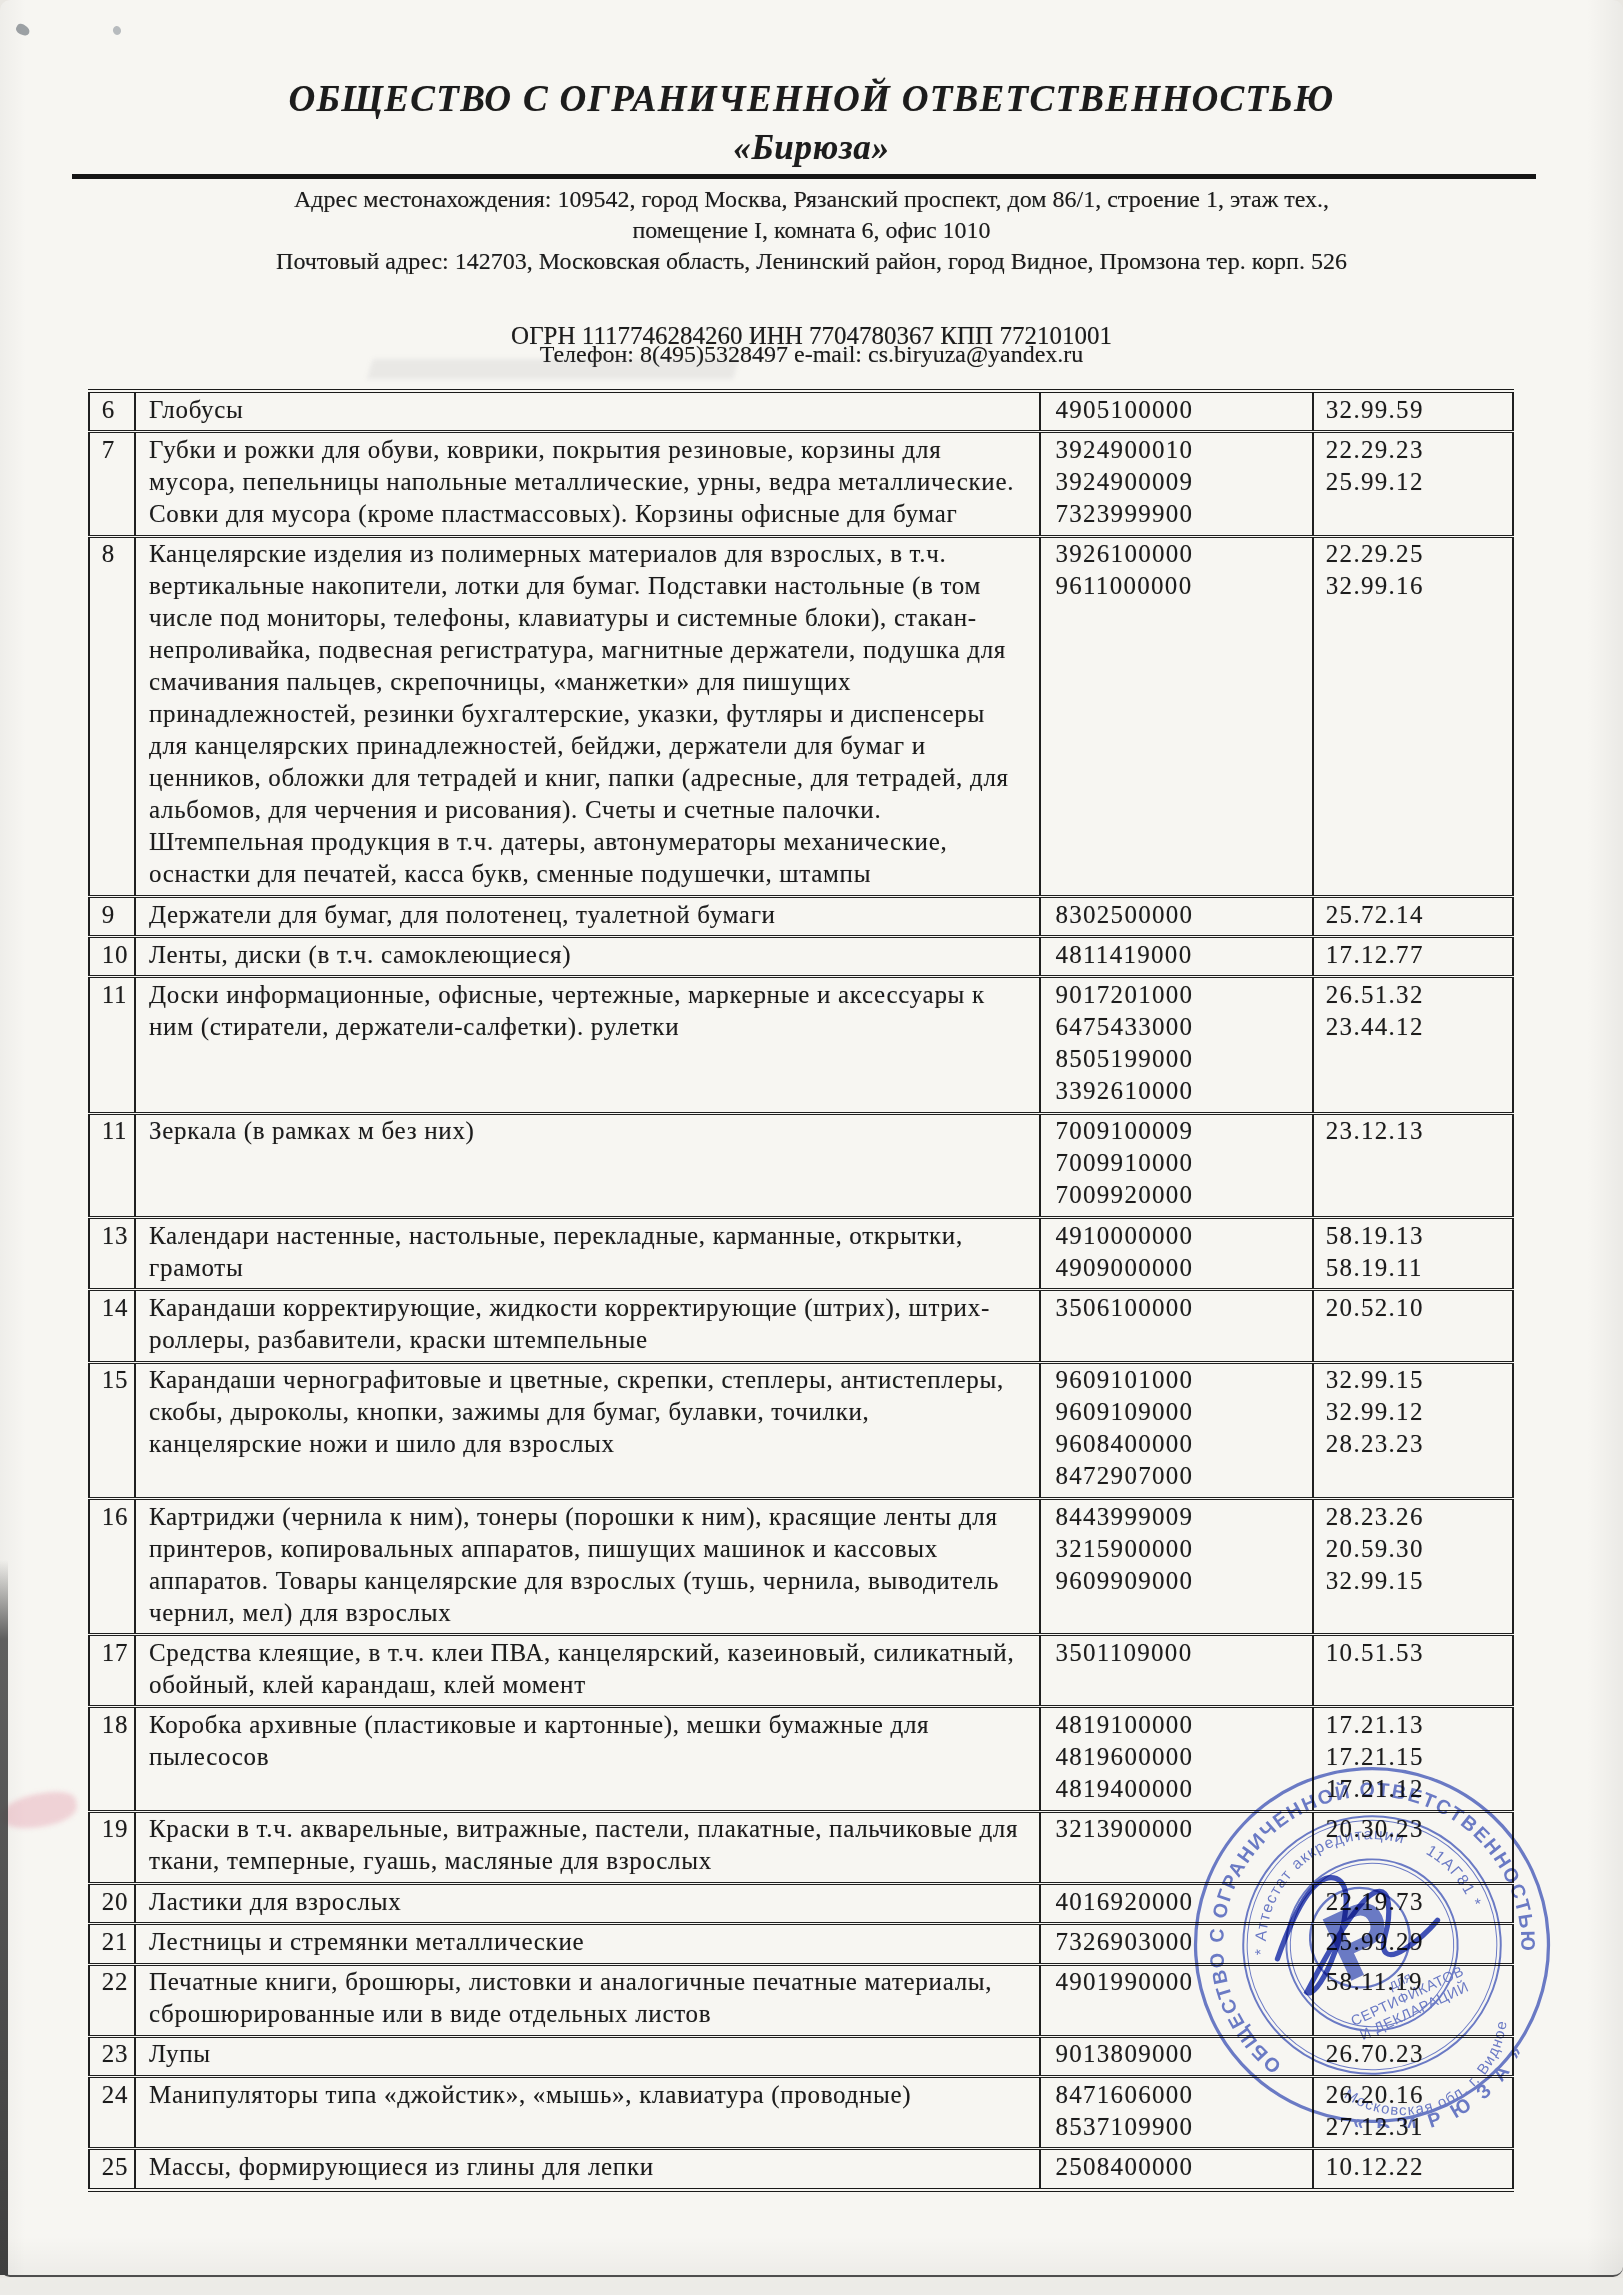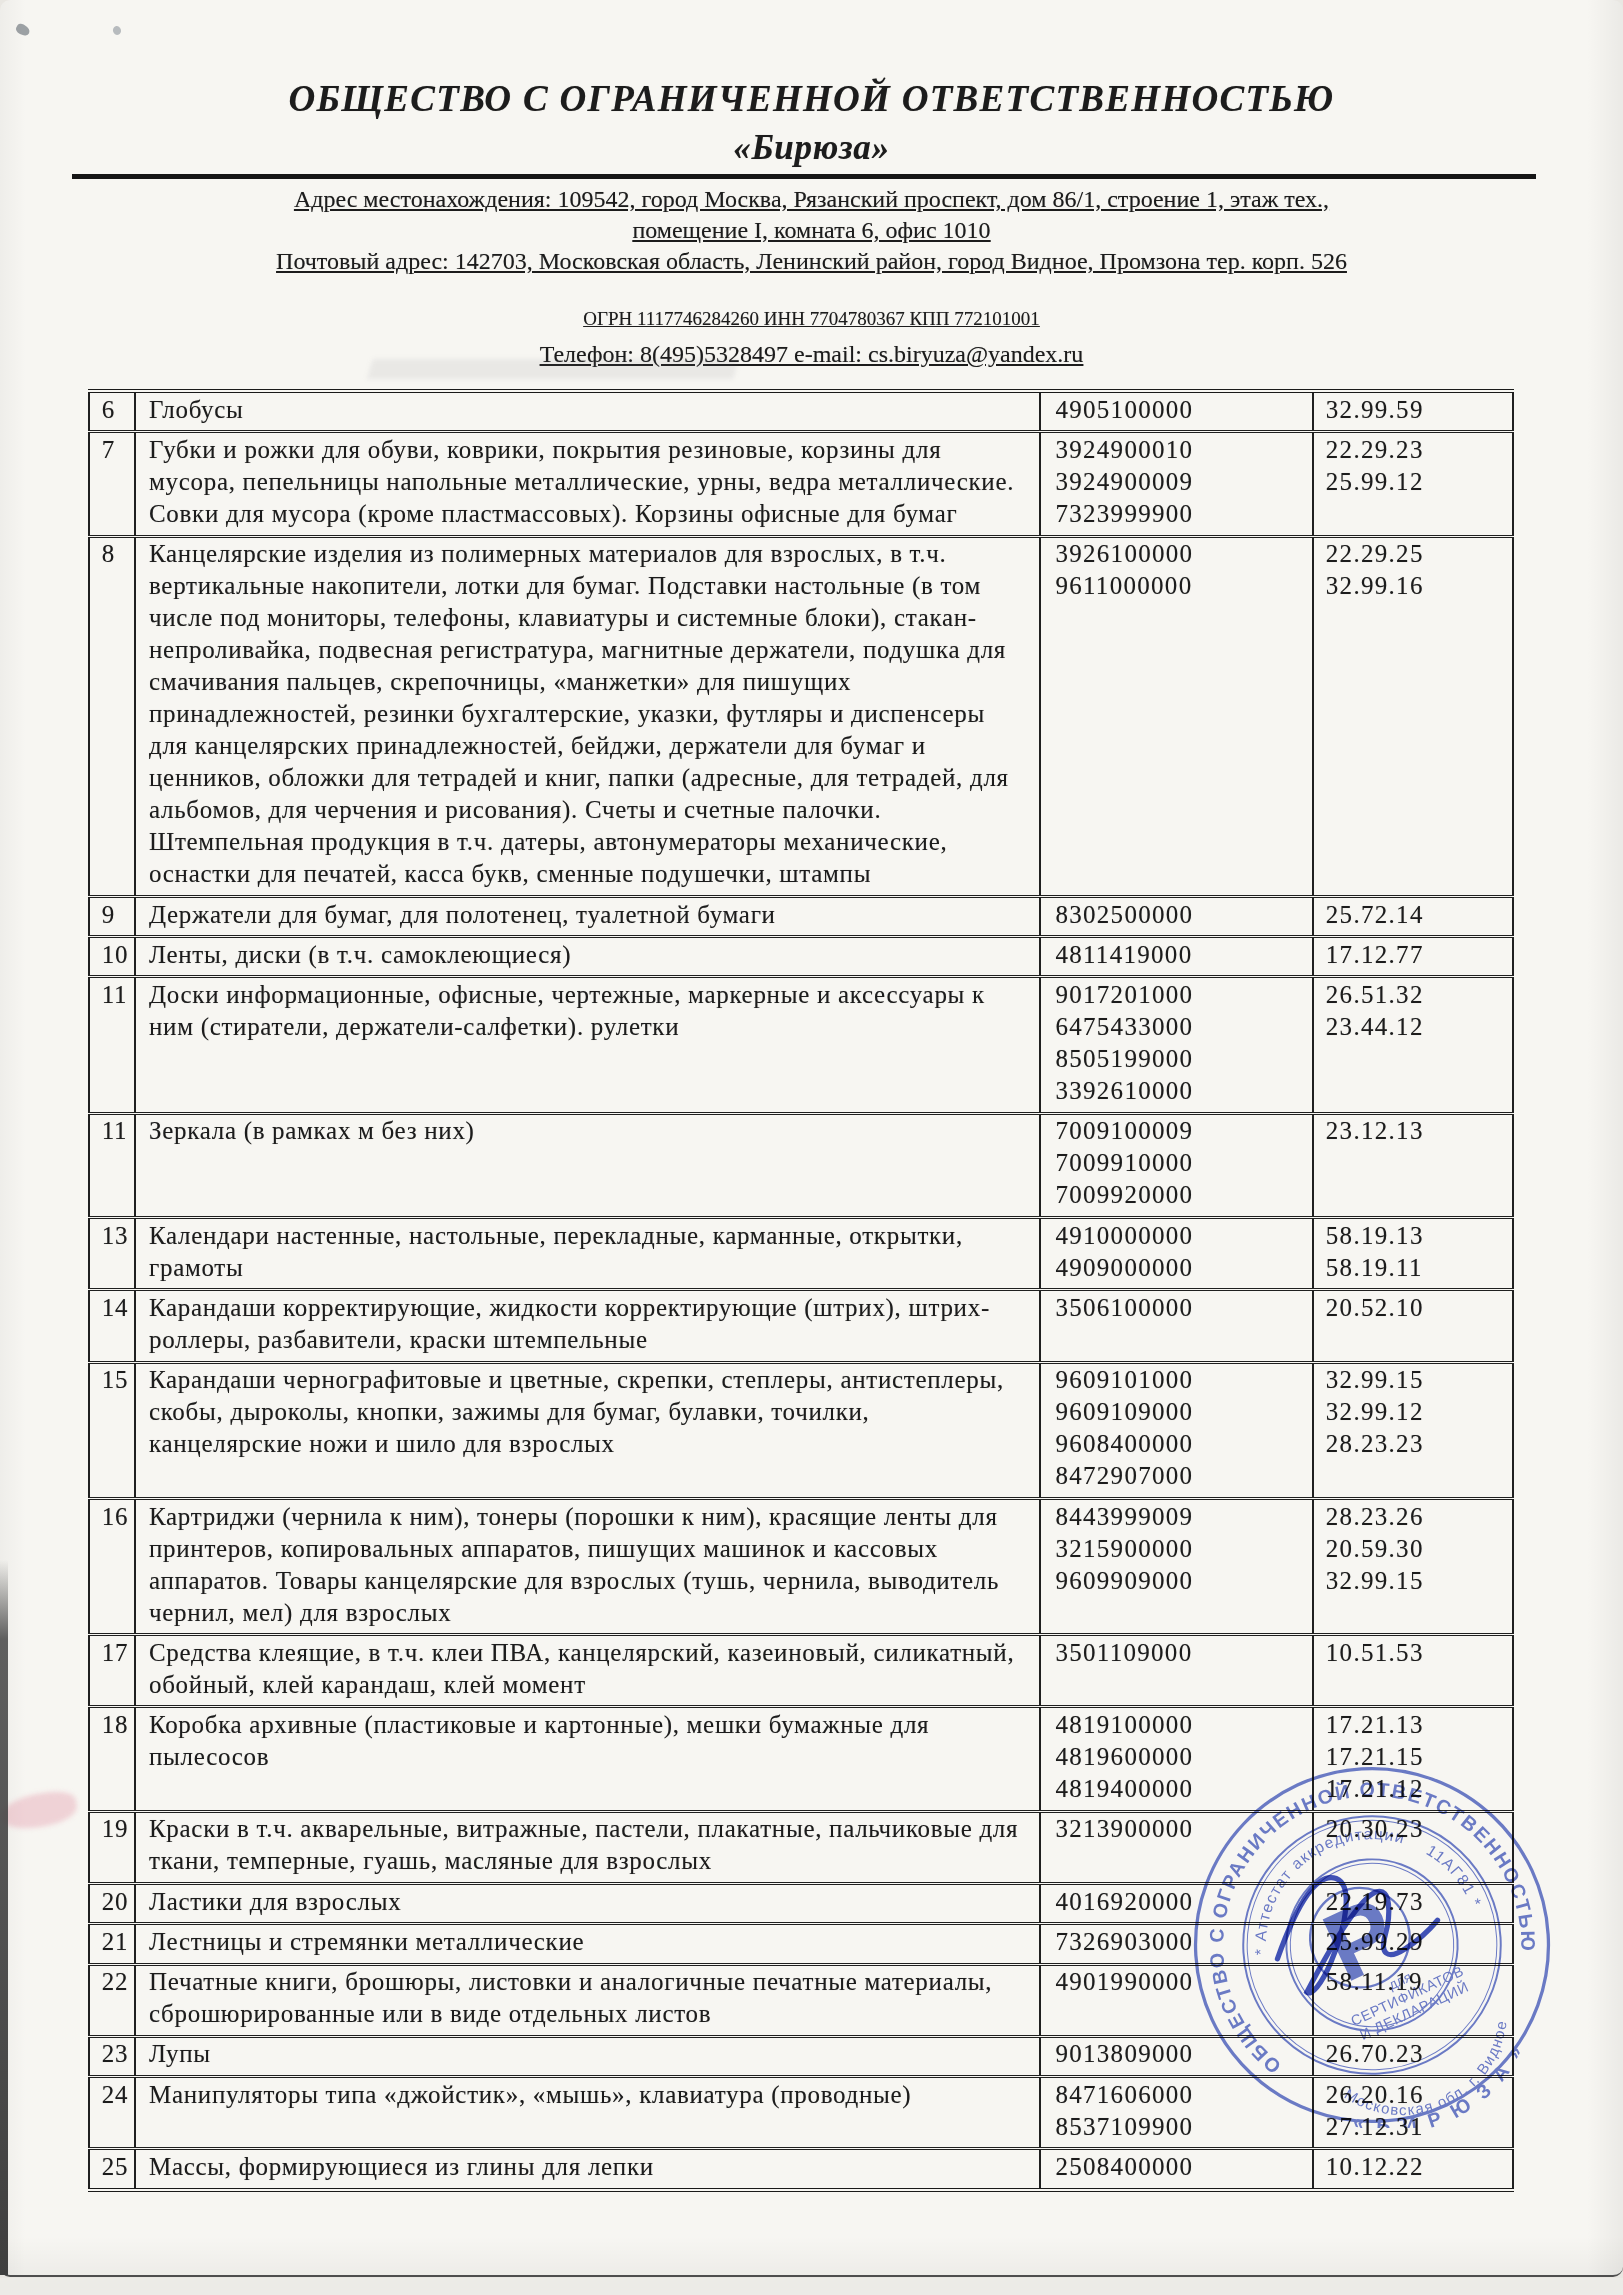--- a/index.html
+++ b/index.html
@@ -19,23 +19,23 @@
       linear-gradient(0deg, rgba(0,0,0,0.04) 0, rgba(0,0,0,0) 39px),
       #f7f6f2;
     border-bottom:2.6px solid #4e4e4e;
     border-radius:10px;
   }
   .soft { text-shadow:0 0 0.7px rgba(20,20,20,0.4); }
   .center { position:absolute; left:0; width:100%; text-align:center; white-space:nowrap; }
   .title1 { top:77px; font-size:37px; font-weight:bold; font-style:italic; letter-spacing:1.3px; }
   .title2 { top:128px; font-size:35px; font-weight:bold; font-style:italic; letter-spacing:0.7px; }
   .rule { position:absolute; left:72px; top:174px; width:1464px; height:4.6px; background:#161616; }
-  .addr  { font-size:24px; line-height:30px;text-decoration:underline; }
+  .addr  { font-size:24px; line-height:30px; }
   .l-a1 { top:184px; } .l-a2 { top:215px; } .l-po { top:246px; }
-  .l-og { top:304px; font-size:19px; } .l-ph { top:339px; }
+  .l-og { top:321px; font-size:25px; } .l-ph { top:339px; }
 
   table.codes {
     position:absolute; left:88px; top:389px;
     width:1425px;
     border-collapse:collapse;
     table-layout:fixed;
     background:transparent;
   }
   table.codes { border:2px solid #202020; border-top:4.6px double #1a1a1a; border-bottom:4.6px double #1a1a1a; }
   .codes td {

